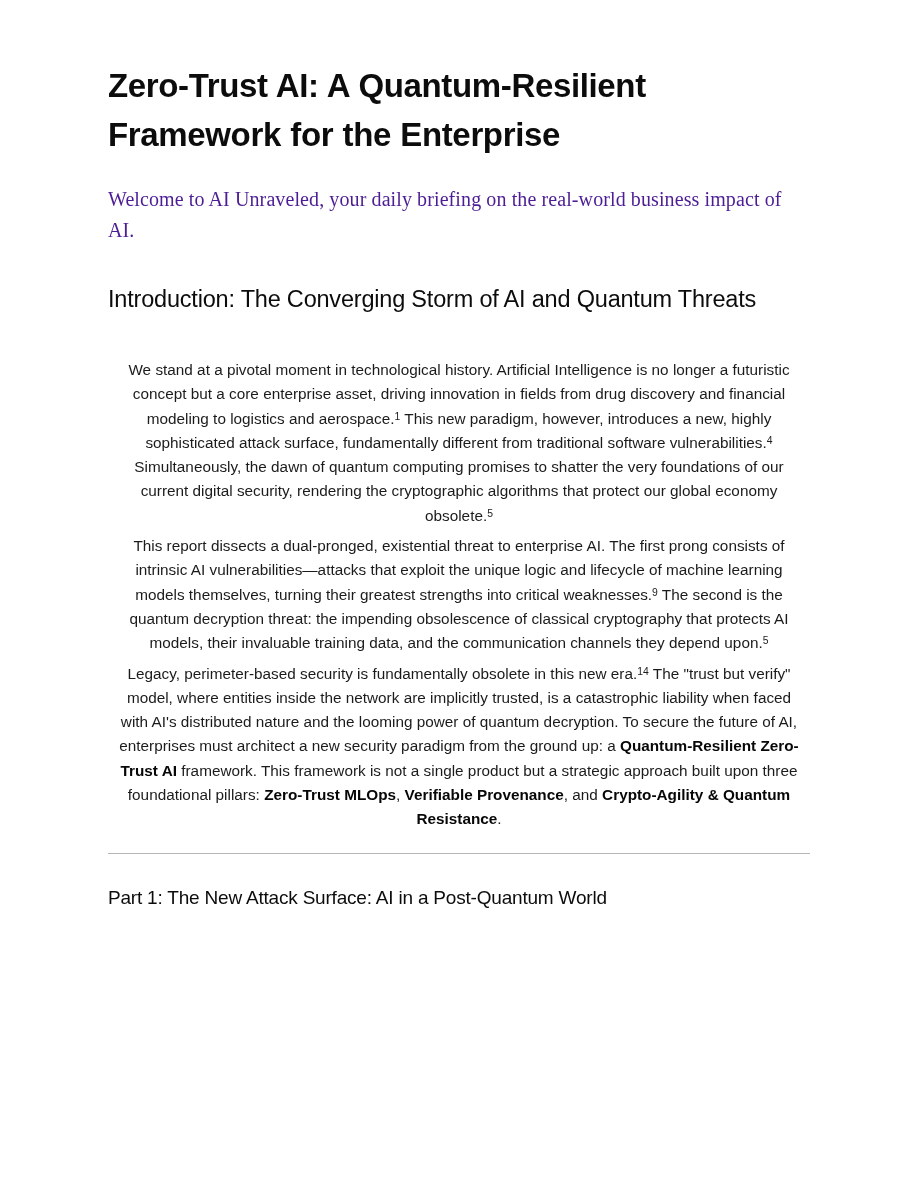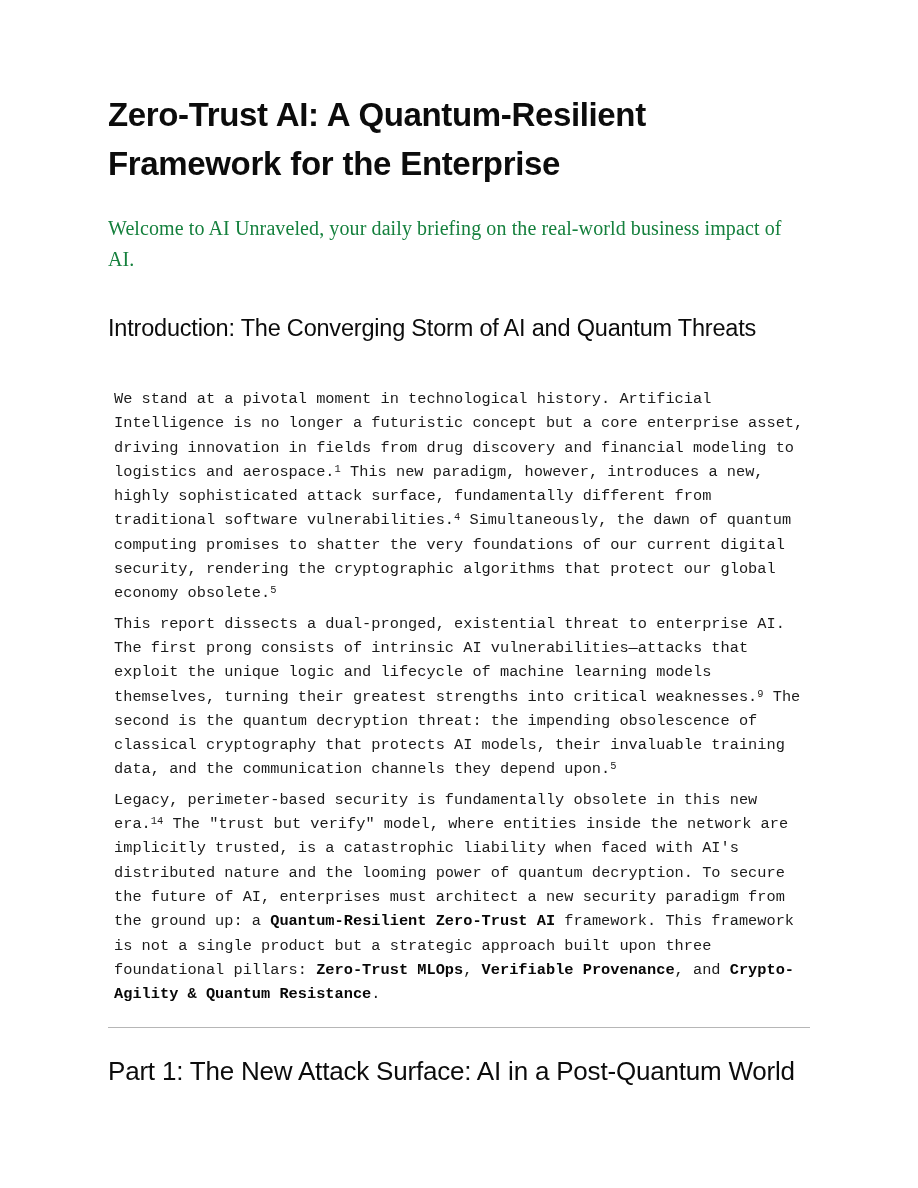--- a/index.html
+++ b/index.html
@@ -16,21 +16,21 @@
     color: #111111;
     -webkit-font-smoothing: antialiased;
   }
 
   .page {
     position: relative;
     width: 918px;
     height: 1188px;
     background: #ffffff;
     box-sizing: border-box;
-    padding: 90px 108px 0 108px;
+    padding: 61px 108px 0 108px;
   }
 
   .content {
     width: 702px;
   }
 
   
   .doc-title {
     margin: 0;
     font-family: "Liberation Sans", sans-serif;
@@ -41,51 +41,51 @@
     color: #0c0c0c;
     word-spacing: 0.5px;
   }
 
   
   .lede {
     margin: 25px 0 16px 0;
     font-family: "Liberation Serif", serif;
     font-size: 20px;
     line-height: 31px;
-    color: #15803d;
+    color: #4c1d95;
     letter-spacing: 0.1px;
   }
 
   
   .section-heading {
     margin: 35px 0 0 0;
     font-family: "Liberation Sans", sans-serif;
     font-size: 23.5px;
     font-weight: 400;
     line-height: 37px;
     letter-spacing: -0.2px;
     color: #0c0c0c;
   }
   .section-heading.part {
     margin-top: 25px;
-    font-size: 26px;
+    font-size: 19px;
     line-height: 37px;
   }
 
   
   .body-block {
     margin-top: 40px;
   }
   .para {
     margin: 6px;
-    font-family: Liberation Mono, monospace;
+    font-family: Liberation Sans, sans-serif;
     font-size: 15.3px;
     line-height: 24.3px;
     color: #1b1b1b;
-    text-align: left;
+    text-align: center;
     letter-spacing: 0.01px;
   }
   .para + .para { margin-top: 0; }
 
   .para b, .para strong {
     font-weight: 700;
     color: #070707;
   }
 
   sup {

